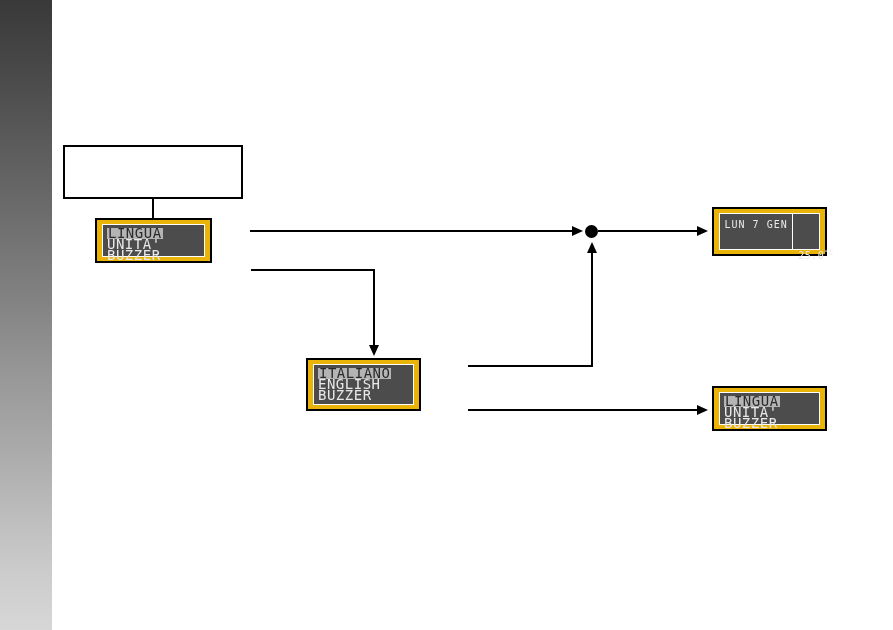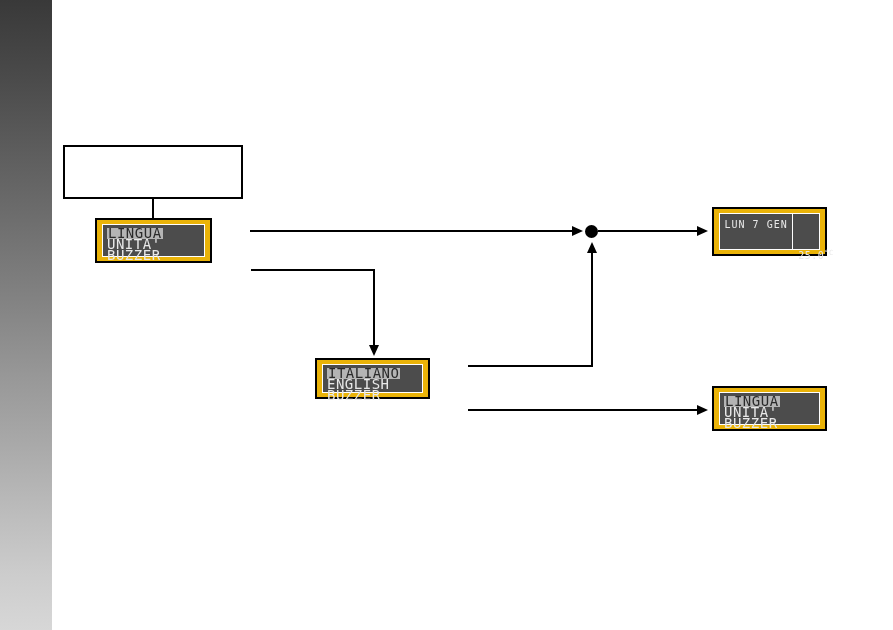--- a/index.html
+++ b/index.html
@@ -83,21 +83,21 @@
     width: fit-content;
   }
   .lcd-line.selected {
     background: #b4b4b4;
     color: #2a2a2a;
     padding: 0 1px;
   }
 
   
   #lcd-menu-main   { left: 95px;  top: 218px; width: 117px; height: 45px; }
-  #lcd-lang-list   { left: 315px; top: 358px; width: 115px; height: 41px; }
+  #lcd-lang-list   { left: 306px; top: 358px; width: 115px; height: 53px; }
   #lcd-menu-return { left: 712px; top: 386px; width: 115px; height: 45px; }
 
   
   #lcd-status {
     left: 712px; top: 207px; width: 115px; height: 49px;
   }
   #lcd-status .lcd-inner {
     padding: 0;
   }
   .status-split {

